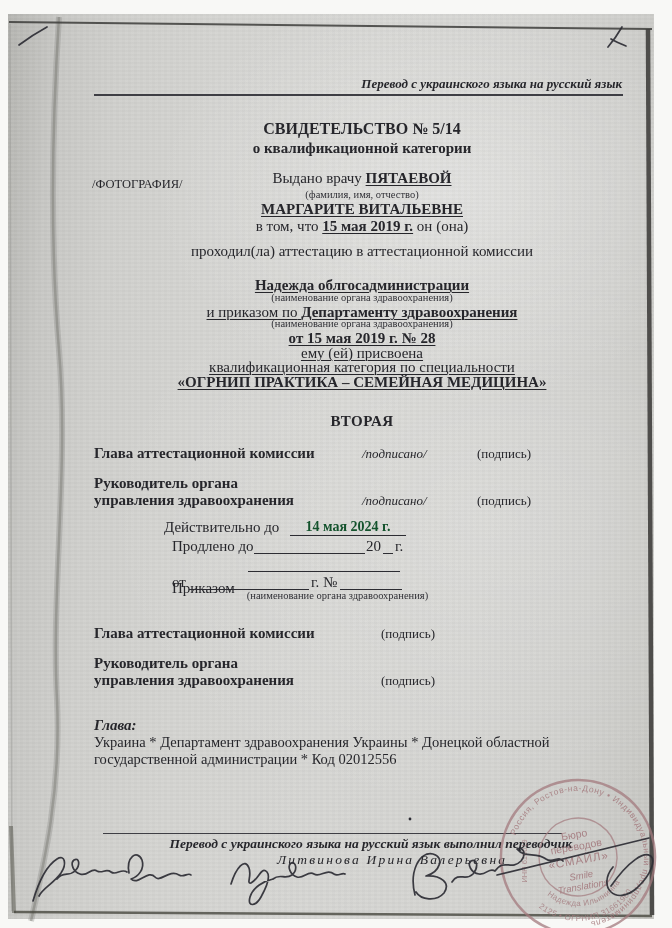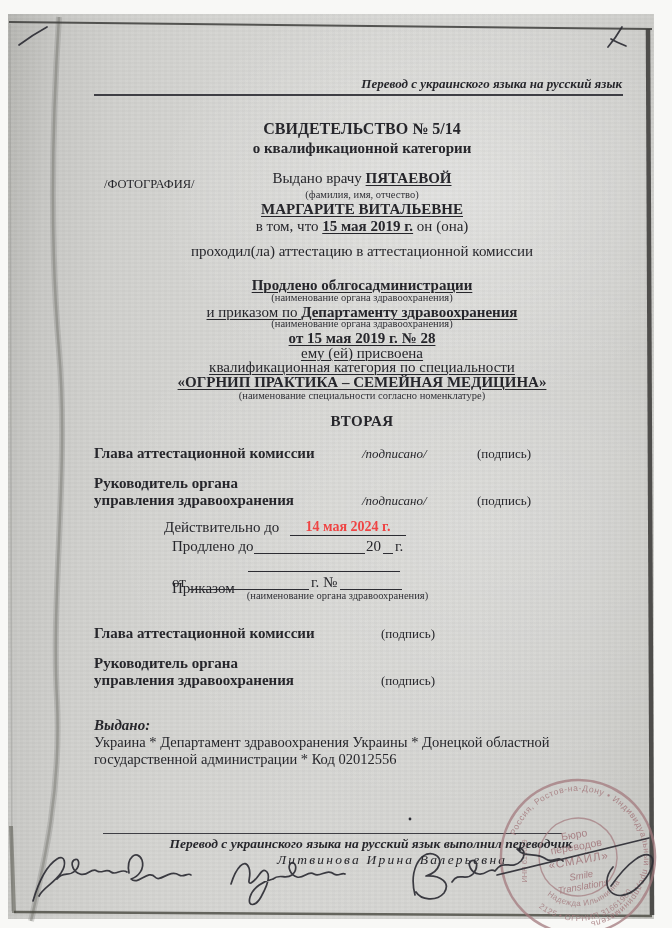--- a/index.html
+++ b/index.html
@@ -17,62 +17,61 @@
   .ctr{left:92px;width:540px;text-align:center;}
   .b{font-weight:bold;text-align:center;}
   .i{font-style:italic;}
   .u{text-decoration:underline;text-underline-offset:2px;text-decoration-thickness:1.2px;}
   .sm{font-size:10.5px;color:#3030360;color:#303036;}
   .f15{font-size:15px;} .f16{font-size:16px;} .f145{font-size:14.5px;}
   .f135{font-size:13.5px;} .f13{font-size:13px;} .f125{font-size:12.5px;}
   .rule{position:absolute;background:#3e3e44;height:1.5px;}
   .fill{position:absolute;border-bottom:1.3px solid #2c2c32;height:15px;}
   .dateonline{position:absolute;border-bottom:1.3px solid #2c2c32;height:16px;text-align:center;
-              font-size:14px;font-weight:bold;color:#ef4444;line-height:1.1;}
+              font-size:14px;font-weight:bold;color:#14532d;line-height:1.1;}
   svg.overlay{position:absolute;left:0;top:0;pointer-events:none;}
 </style>
 </head>
 <body>
 
 <div id="canvas">
   <div class="scan"></div>
   <div class="grain"></div>
 
   <div class="t i b f13" style="left:292px;top:77px;width:330px;text-align:right;">Перевод с украинского языка на русский язык</div>
   <div class="rule" style="left:94px;top:94px;width:529px;"></div>
 
   <div class="t ctr b f16" style="top:120px;">СВИДЕТЕЛЬСТВО № 5/14</div>
   <div class="t ctr b f15" style="top:140px;">о квалификационной категории</div>
 
-  <div class="t f125" style="left:104px;top:177px;">/ФОТОГРАФИЯ/</div>
+  <div class="t f125" style="left:92px;top:177px;">/ФОТОГРАФИЯ/</div>
 
   <div class="t ctr f15" style="top:170px;">
     <span>Выдано врачу</span>
     <span class="b u">ПЯТАЕВОЙ</span>
   </div>
   <div class="t ctr sm" style="top:189px;">(фамилия, имя, отчество)</div>
   <div class="t ctr b u f15" style="top:201px;">МАРГАРИТЕ ВИТАЛЬЕВНЕ</div>
 
   <div class="t ctr f15" style="top:218px;">
     <span>в том, что</span>
     <span class="b u">15 мая 2019 г.</span>
     <span>он (она)</span>
   </div>
   <div class="t ctr f15" style="top:243px;">проходил(ла) аттестацию в аттестационной комиссии</div>
-  <div class="t ctr b u f15" style="top:277px;">Продлено облгосадминистрации</div>
+  <div class="t ctr b u f15" style="top:277px;">Надежда облгосадминистрации</div>
   <div class="t ctr sm" style="top:292px;">(наименование органа здравоохранения)</div>
   <div class="t ctr f15" style="top:304px;">
     <span class="u"><span>и приказом по</span> <span class="b">Департаменту здравоохранения</span></span>
   </div>
   <div class="t ctr sm" style="top:318px;">(наименование органа здравоохранения)</div>
   <div class="t ctr b u f15" style="top:330px;">от 15 мая 2019 г. № 28</div>
   <div class="t ctr u f15" style="top:345px;">ему (ей) присвоена</div>
   <div class="t ctr u f15" style="top:359px;">квалификационная категория по специальности</div>
   <div class="t ctr b u f15" style="top:374px;">«ОГРНИП ПРАКТИКА – СЕМЕЙНАЯ МЕДИЦИНА»</div>
-  <div class="t ctr sm" style="top:390px;">(наименование специальности согласно номенклатуре)</div>
   <div class="t ctr b f15" style="top:413px;letter-spacing:0.5px;">ВТОРАЯ</div>
 
   <div class="t b f15" style="left:94px;top:445px;">Глава аттестационной комиссии</div>
   <div class="t i f13" style="left:362px;top:447px;">/подписано/</div>
   <div class="t f13" style="left:477px;top:447px;">(подпись)</div>
   <div class="t b f15" style="left:94px;top:475px;">Руководитель органа</div>
   <div class="t b f15" style="left:94px;top:492px;">управления здравоохранения</div>
   <div class="t i f13" style="left:362px;top:494px;">/подписано/</div>
   <div class="t f13" style="left:477px;top:494px;">(подпись)</div>
 
@@ -90,21 +89,21 @@
   <div class="t f15" style="left:311px;top:574px;">г. №</div>
   <div class="fill" style="left:340px;top:574px;width:62px;"></div>
   <div class="t sm" style="left:235px;top:590px;width:205px;text-align:center;">(наименование органа здравоохранения)</div>
 
   <div class="t b f15" style="left:94px;top:625px;">Глава аттестационной комиссии</div>
   <div class="t f13" style="left:381px;top:627px;">(подпись)</div>
   <div class="t b f15" style="left:94px;top:655px;">Руководитель органа</div>
   <div class="t b f15" style="left:94px;top:672px;">управления здравоохранения</div>
   <div class="t f13" style="left:381px;top:674px;">(подпись)</div>
 
-  <div class="t b i f15" style="left:94px;top:717px;">Выдано:</div>
+  <div class="t b i f15" style="left:94px;top:717px;">Глава:</div>
   <div class="t f145" style="left:94px;top:734px;text-align:right;">Украина * Департамент здравоохранения Украины * Донецкой областной</div>
   <div class="t f145" style="left:94px;top:751px;">государственной администрации * Код 02012556</div>
 
   <div class="rule" style="left:103px;top:833px;width:459px;height:1.2px;"></div>
   <div class="t b i f135" style="left:162px;top:836px;width:410px;text-align:right;">Перевод с украинского языка на русский язык выполнил переводчик</div>
   <div class="t i f135" style="left:277px;top:852px;letter-spacing:2.2px;">Литвинова Ирина Валерьевна</div>
 
   <svg class="overlay" width="672" height="928" viewBox="0 0 672 928">
 
     <g>

